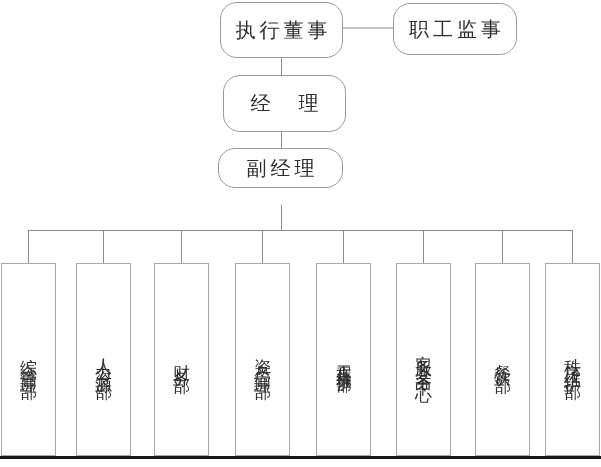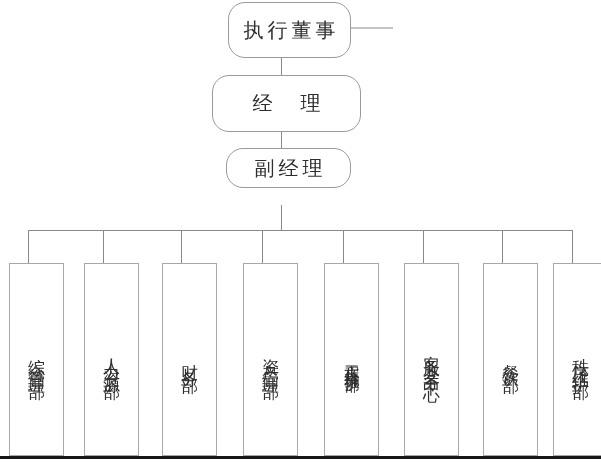--- a/index.html
+++ b/index.html
@@ -19,21 +19,20 @@
   .node {
     position: absolute;
     box-sizing: border-box;
     background: #ffffff;
     border: 1px solid #a3a3a3;
     color: #2e2e2e;
     display: flex;
     align-items: center;
     justify-content: center;
     text-align: center;
-    margin-left: 8px;
   }
   .rounded {
     border-radius: 17px;
     border-color: #9a9a9a;
   }
   .h-label {
     font-size: 20px;
     letter-spacing: 4px;
     text-indent: 4px;
     white-space: nowrap;
@@ -88,22 +87,25 @@
       <line x1="423.5" y1="230" x2="423.5" y2="263"></line>
       <line x1="502.5" y1="230" x2="502.5" y2="263"></line>
       <line x1="572.5" y1="230" x2="572.5" y2="263"></line>
     </g>
   </svg>
 
   <div class="node rounded" style="left:220px; top:2px; width:123px; height:56px;">
     <span class="h-label">执行董事</span>
   </div>
 
+  <div class="node rounded" style="left:393px; top:3px; width:124px; height:52px;">
+    <span class="h-label">职工监事</span>
+  </div>
 
-  <div class="node rounded" style="left:204px; top:75px; width:149px; height:57px;">
+  <div class="node rounded" style="left:223px; top:75px; width:123px; height:57px;">
     <span class="h-label">经　理</span>
   </div>
 
   <div class="node rounded" style="left:218px; top:148px; width:125px; height:40px;">
     <span class="h-label">副经理</span>
   </div>
 
   <div id="departments">
       <div class="node dept" style="left: 1px;">
         <span class="v-label">综合管理部</span>

